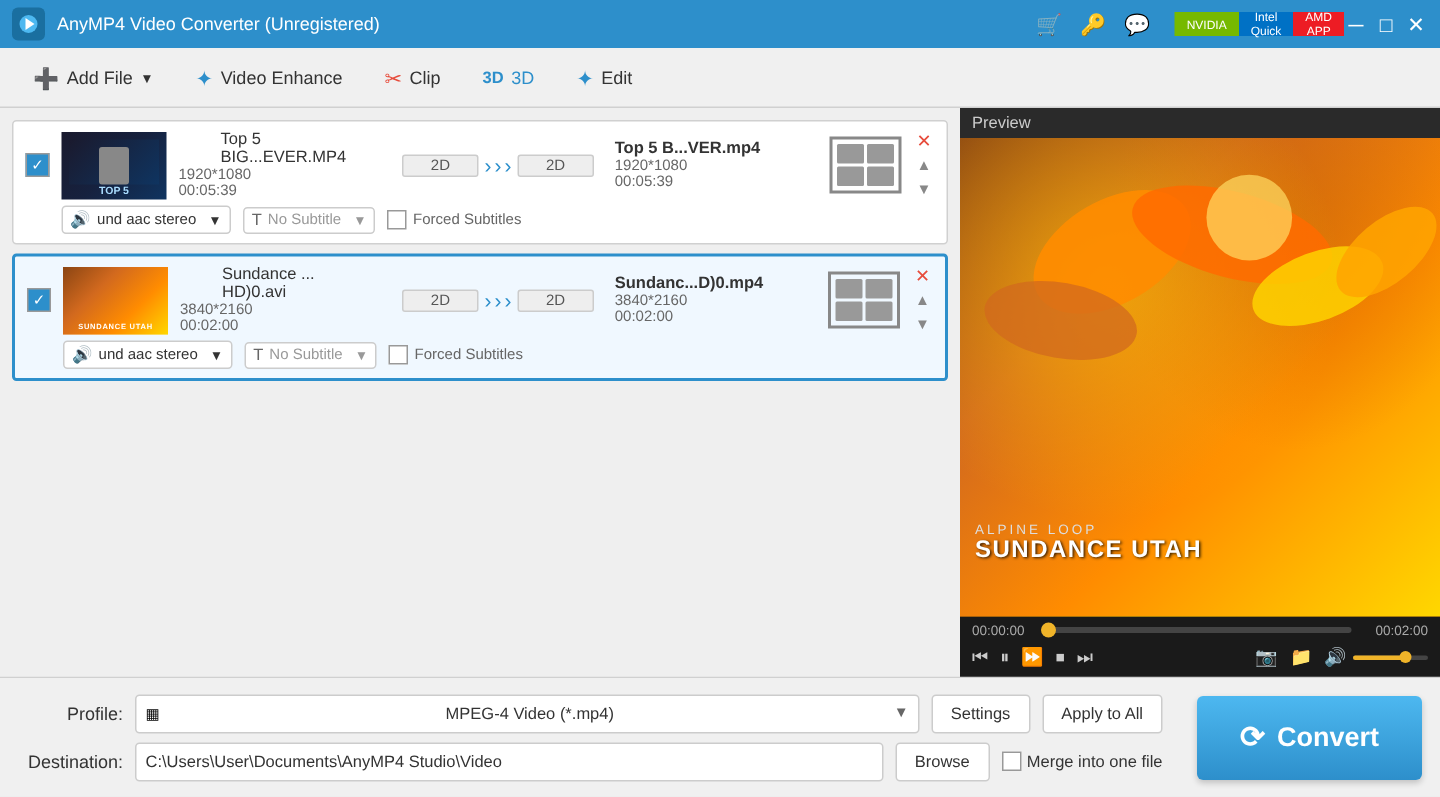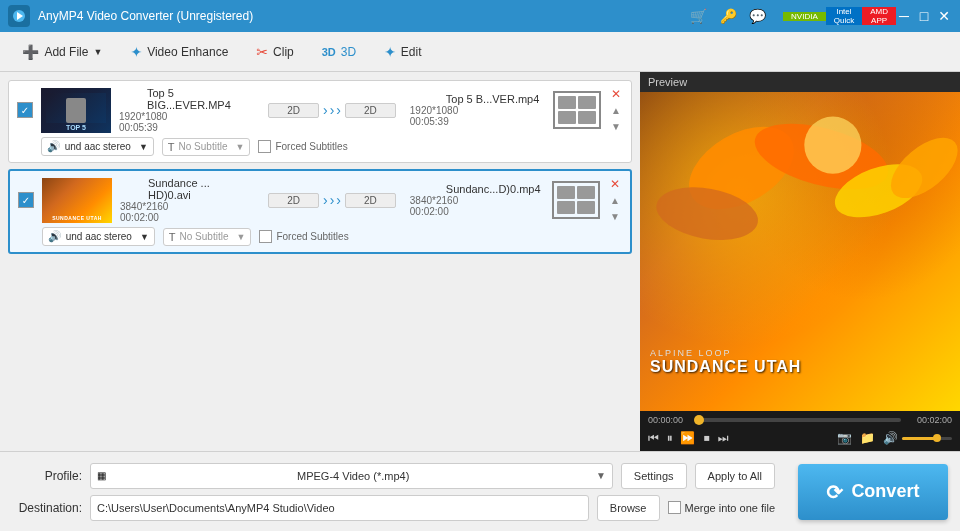--- a/index.html
+++ b/index.html
@@ -26,21 +26,21 @@
     .title-bar-controls { display: flex; gap: 4px; }
     .title-bar-controls span {
       width: 16px; height: 16px;
       display: flex; align-items: center; justify-content: center;
       cursor: pointer; color: white; font-size: 14px; line-height: 1;
     }
     .title-bar-icons { display: flex; align-items: center; gap: 12px; margin-right: 16px; }
     .title-bar-icons span { color: white; font-size: 14px; cursor: pointer; }
 
     
-    .gpu-buttons { display: flex; height: 32px; align-items: center; }
+    .gpu-buttons { display: flex; height: 16px; }
     .gpu-btn {
       padding: 0 8px;
       font-size: 10px;
       color: white;
       display: flex; flex-direction: column; align-items: center; justify-content: center;
       cursor: pointer;
       font-weight: bold;
     }
     .gpu-btn.nvidia { background: #76b900; }
     .gpu-btn.intel { background: #0071c5; }
@@ -144,21 +144,21 @@
       padding: 1px 18px;
       font-size: 10px;
       color: #555;
     }
     .arrow-icons {
       display: flex; gap: 2px;
     }
     .arrow-icon { color: #2d8fcb; font-size: 14px; }
 
     .output-info { flex: 1; }
-    .output-name { font-size: 11px; color: #333; font-weight: 400; margin-left: 36px; }
+    .output-name { font-size: 11px; color: #333; font-weight: 700; }
 
     .format-icon {
       width: 48px; height: 38px;
       border: 2px solid #888;
       display: grid;
       grid-template-columns: 1fr 1fr;
       grid-template-rows: 1fr 1fr;
       gap: 2px;
       padding: 3px;
       cursor: pointer;

